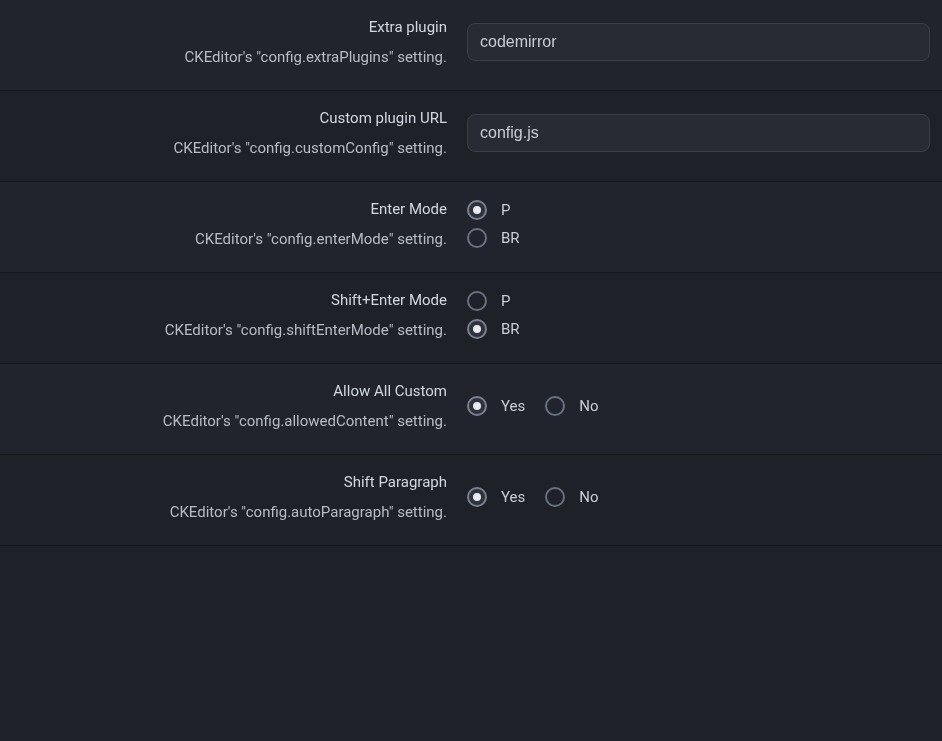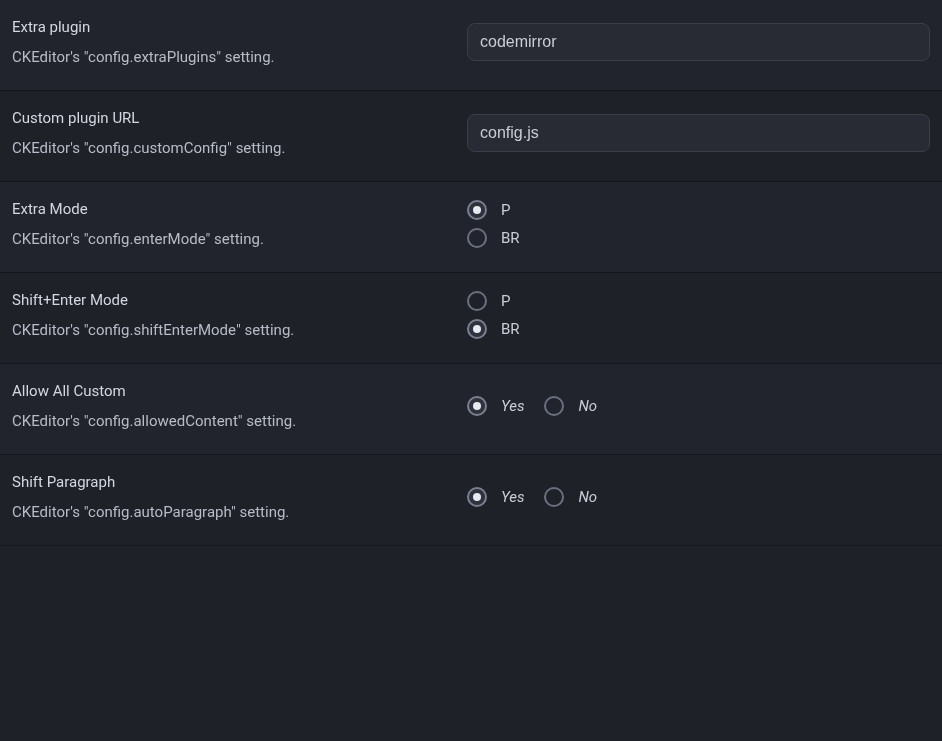--- a/index.html
+++ b/index.html
@@ -18,20 +18,21 @@
     border-bottom: 1px solid #15171c;
     background: #21242c;
   }
   .row:nth-child(even) {
     background: #1e2128;
   }
   .left {
     width: 455px;
     flex-shrink: 0;
     padding-right: 20px;
+    text-align: right;
   }
   .right {
     flex: 1;
     display: flex;
     flex-direction: column;
     justify-content: center;
   }
   .label-title {
     color: #d3d7e0;
     font-size: 15px;
@@ -54,21 +55,20 @@
     outline: none;
   }
   .radio-group {
     display: flex;
     flex-direction: column;
     gap: 8px;
   }
   .radio-group.horizontal {
     flex-direction: row;
     gap: 20px;
-    font-style: italic;
   }
   .radio-item {
     display: flex;
     align-items: center;
     gap: 14px;
     cursor: pointer;
   }
   .radio-outer {
     width: 20px;
     height: 20px;
@@ -116,21 +116,21 @@
       <div class="left">
         <div class="label-title">Custom plugin URL</div>
         <div class="label-desc">CKEditor's "config.customConfig" setting.</div>
       </div>
       <div class="right">
         <input type="text" class="text-input" value="config.js" style="">
       </div>
     </div>
     <div class="row">
       <div class="left">
-        <div class="label-title">Extra Mode</div>
+        <div class="label-title">Enter Mode</div>
         <div class="label-desc">CKEditor's "config.enterMode" setting.</div>
       </div>
       <div class="right">
         <div class="radio-group">
           <div class="radio-item">
             <div class="radio-outer active">
               <div class="radio-inner"></div>
             </div>
             <span class="radio-label">P</span>
           </div>

